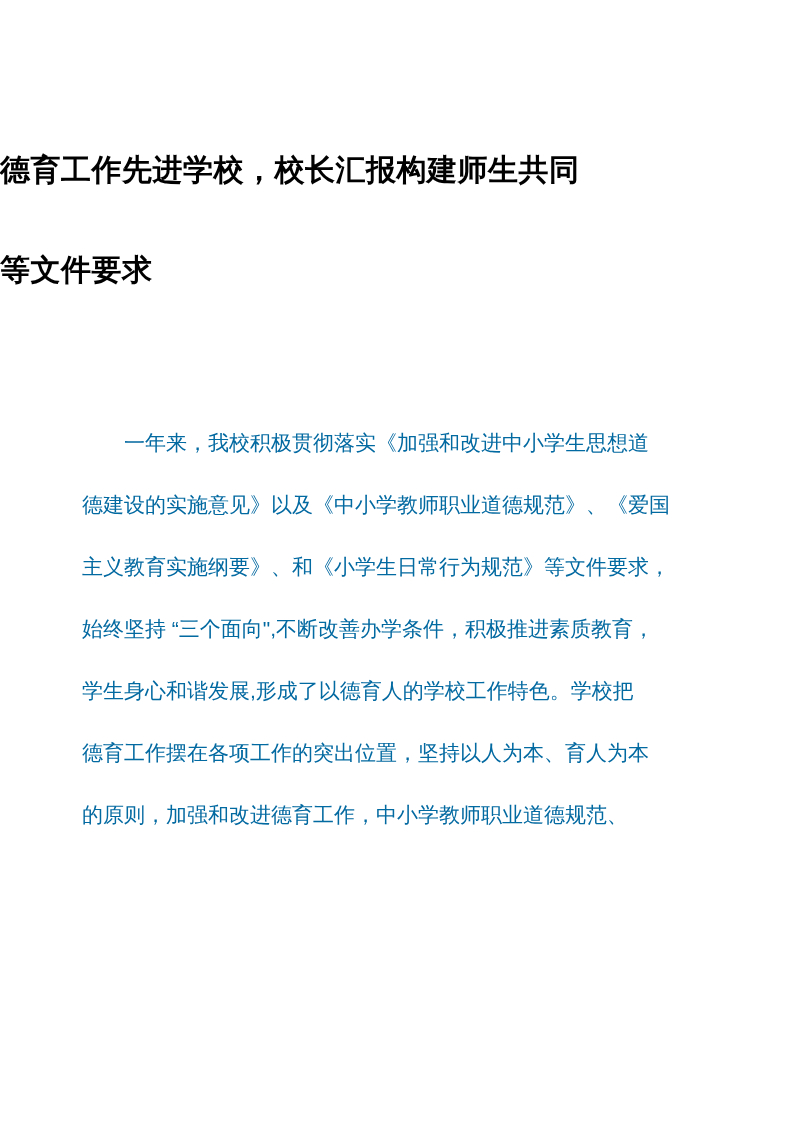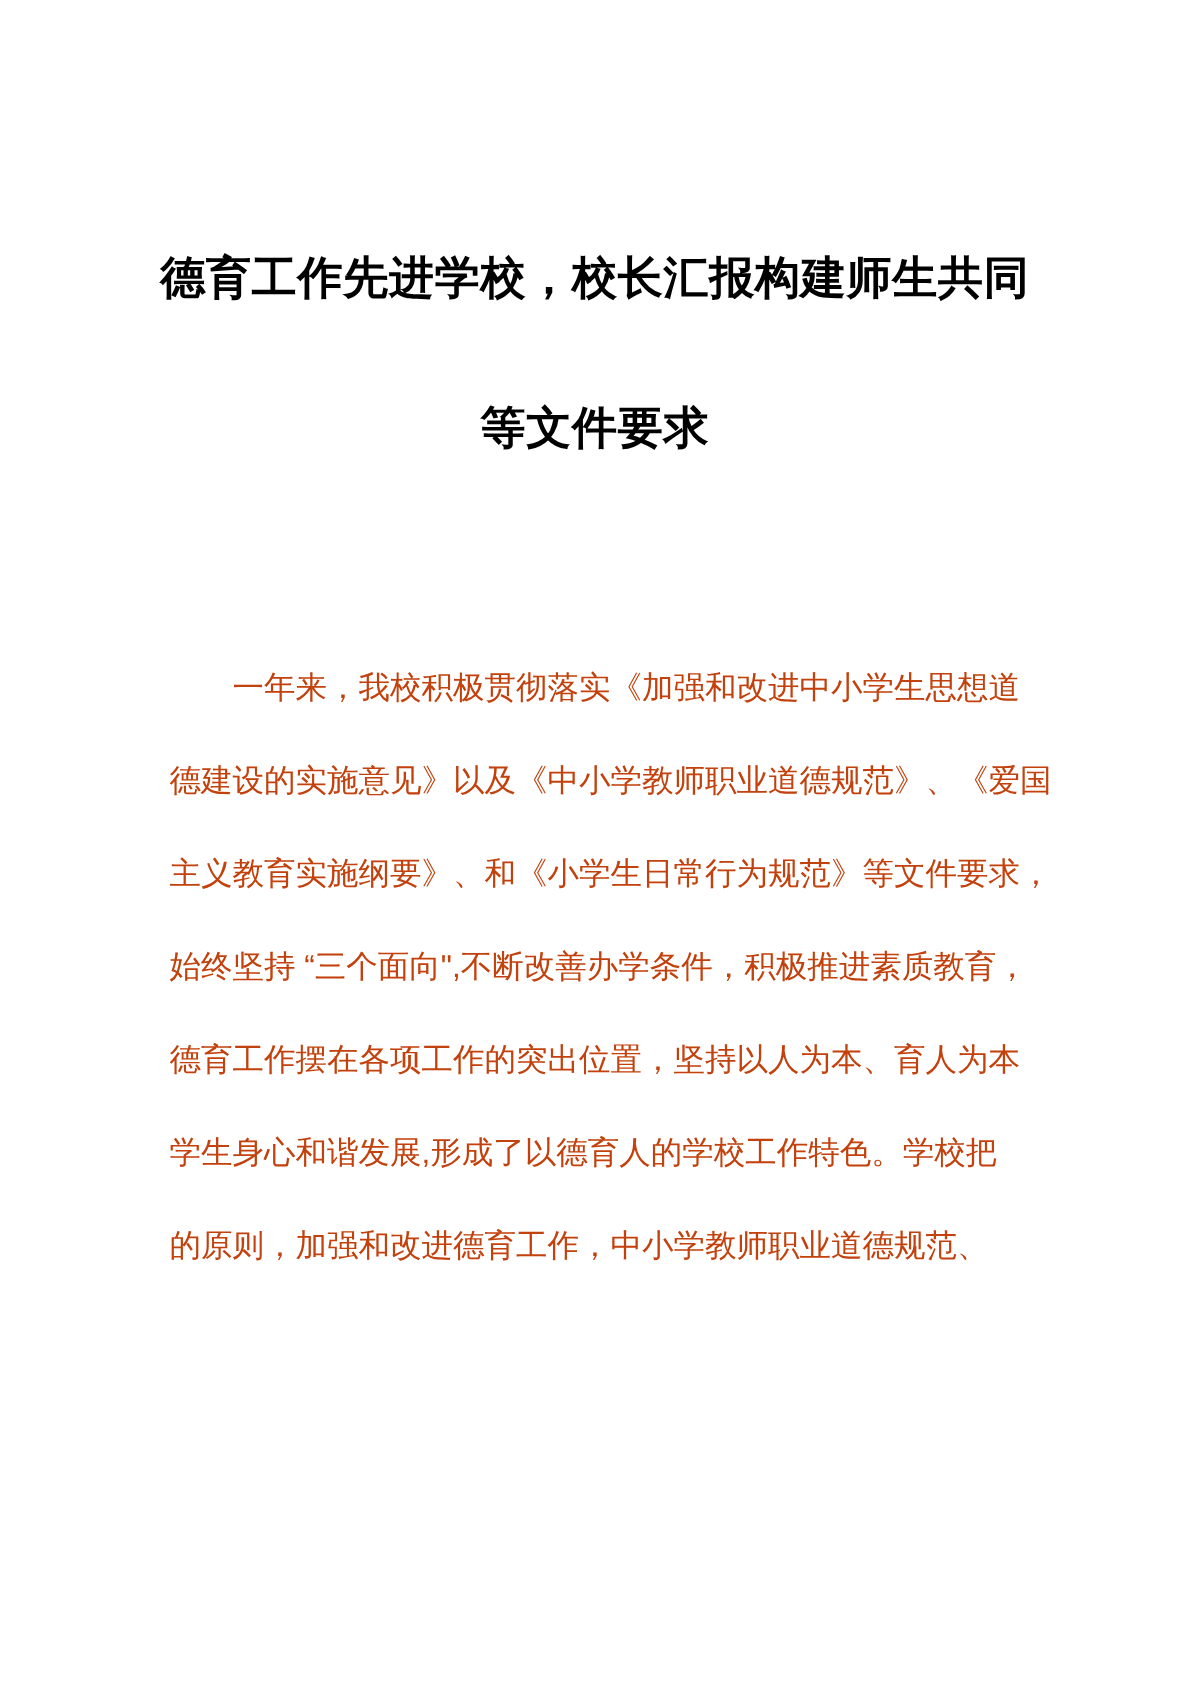--- a/index.html
+++ b/index.html
@@ -9,39 +9,38 @@
   }
   .page {
     position: relative;
     width: 793px;
     height: 1122px;
     background: #ffffff;
     overflow: hidden;
     font-family: "Liberation Sans", sans-serif;
   }
   .doc-title {
-    margin: 16px;
+    margin: 0;
     padding-top: 120px;
-    text-align: center;
     font-size: 30px;
     font-weight: 700;
     color: #000000;
     letter-spacing: 0.5px;
   }
   .title-line {
     display: block;
     height: 100px;
     line-height: 100px;
     white-space: pre;
   }
   .doc-paragraph {
-    margin: 92px 90px 0 113px;
+    margin: 92px 90px 0 82px;
     font-size: 21px;
     font-weight: 400;
-    color: #c2410c;
+    color: #0369a1;
     text-align: left;
   }
   .para-line {
     height: 62px;
     line-height: 62px;
     white-space: pre;
   }
   .para-line.first {
     text-indent: 2em;
   }
@@ -54,18 +53,18 @@
   <h1 class="doc-title">
     <span class="title-line">德育工作先进学校，校长汇报构建师生共同</span>
     <span class="title-line">等文件要求</span>
   </h1>
 
   <div class="doc-paragraph">
     <div class="para-line first">一年来，我校积极贯彻落实《加强和改进中小学生思想道</div>
     <div class="para-line">德建设的实施意见》以及《中小学教师职业道德规范》、《爱国</div>
     <div class="para-line">主义教育实施纲要》、和《小学生日常行为规范》等文件要求，</div>
     <div class="para-line">始终坚持 “三个面向",不断改善办学条件，积极推进素质教育，</div>
+    <div class="para-line">学生身心和谐发展,形成了以德育人的学校工作特色。学校把</div>
     <div class="para-line">德育工作摆在各项工作的突出位置，坚持以人为本、育人为本</div>
-    <div class="para-line">学生身心和谐发展,形成了以德育人的学校工作特色。学校把</div>
     <div class="para-line">的原则，加强和改进德育工作，中小学教师职业道德规范、</div>
   </div>
 
 </div>
 
 </body></html>

